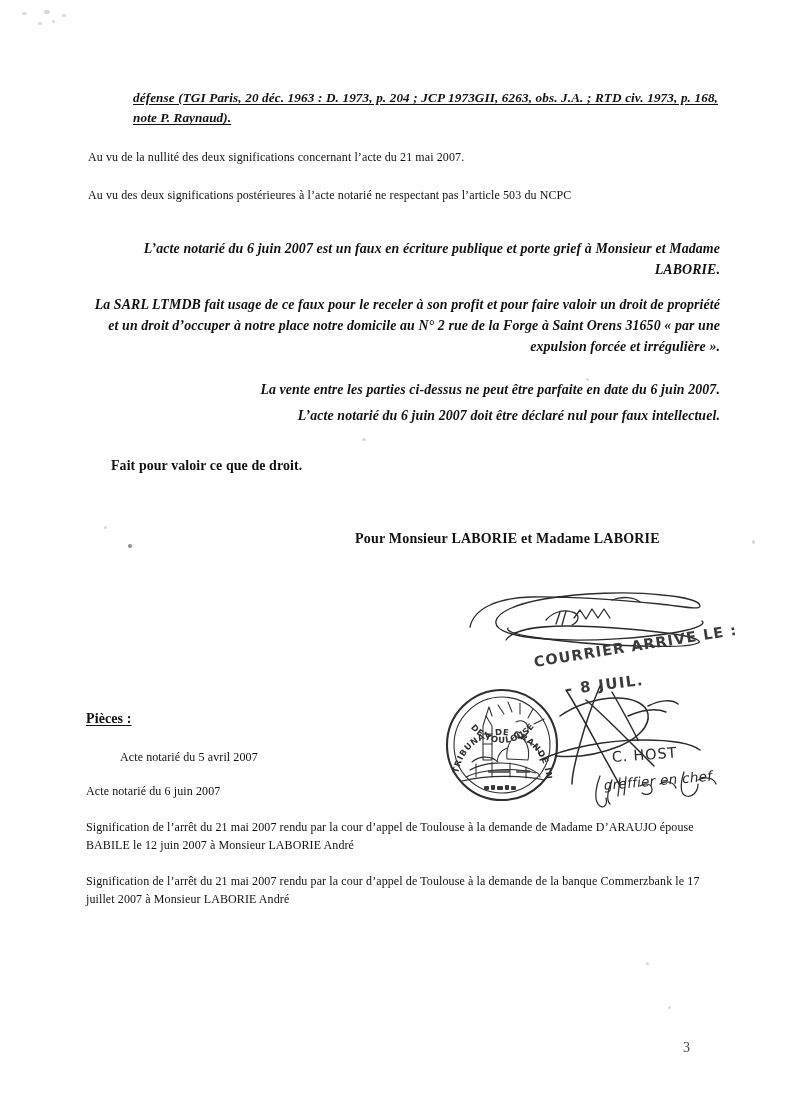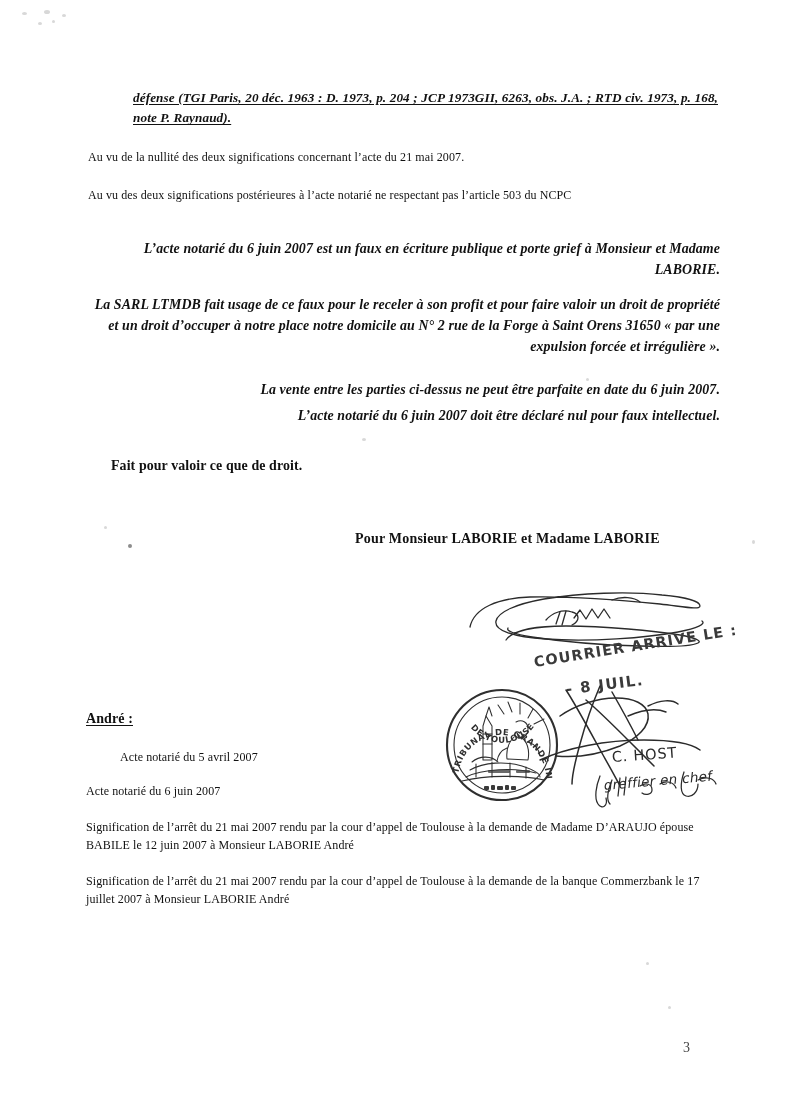--- a/index.html
+++ b/index.html
@@ -184,21 +184,21 @@
   <div class="doc-text para-bold-italic" style="top:294px;">La SARL LTMDB fait usage de ce faux pour le receler à son profit et pour faire valoir un droit de propriété et un droit d’occuper à notre place notre domicile au N° 2 rue de la Forge à Saint Orens 31650 «  par une expulsion forcée et irrégulière ».</div>
 
   <div class="doc-text para-bold-italic" style="top:370px;margin-top:9px;">La vente entre les parties ci-dessus ne peut être parfaite en date du 6 juin 2007.</div>
 
   <div class="doc-text para-bold-italic" style="top:405px;">L’acte notarié du 6 juin 2007 doit être déclaré nul pour faux intellectuel.</div>
 
   <div class="doc-text para-bold" style="top:456px;margin-left:23px;">Fait pour valoir ce que de droit.</div>
 
   <div class="doc-text signature-line">Pour Monsieur LABORIE et Madame LABORIE</div>
 
-  <div class="doc-text pieces-head">André :</div>
+  <div class="doc-text pieces-head">Pièces :</div>
 
   <div class="doc-text pieces-item" style="top:748px; width:340px;margin-left:34px;">Acte notarié du 5 avril 2007</div>
 
   <div class="doc-text pieces-item" style="top:782px; width:340px;">Acte notarié du 6 juin 2007</div>
 
   <div class="doc-text pieces-item" style="top:818px; width:640px; text-align:left;">Signification de l’arrêt du 21 mai 2007 rendu par la cour d’appel de Toulouse à la demande de Madame D’ARAUJO épouse BABILE le 12 juin 2007 à Monsieur LABORIE André</div>
 
   <div class="doc-text pieces-item" style="top:872px; width:640px; text-align:left;">Signification de l’arrêt du 21 mai 2007 rendu par la cour d’appel de Toulouse à la demande de la banque Commerzbank  le 17 juillet 2007 à Monsieur LABORIE André</div>
 
   <div class="page-number">3</div>

